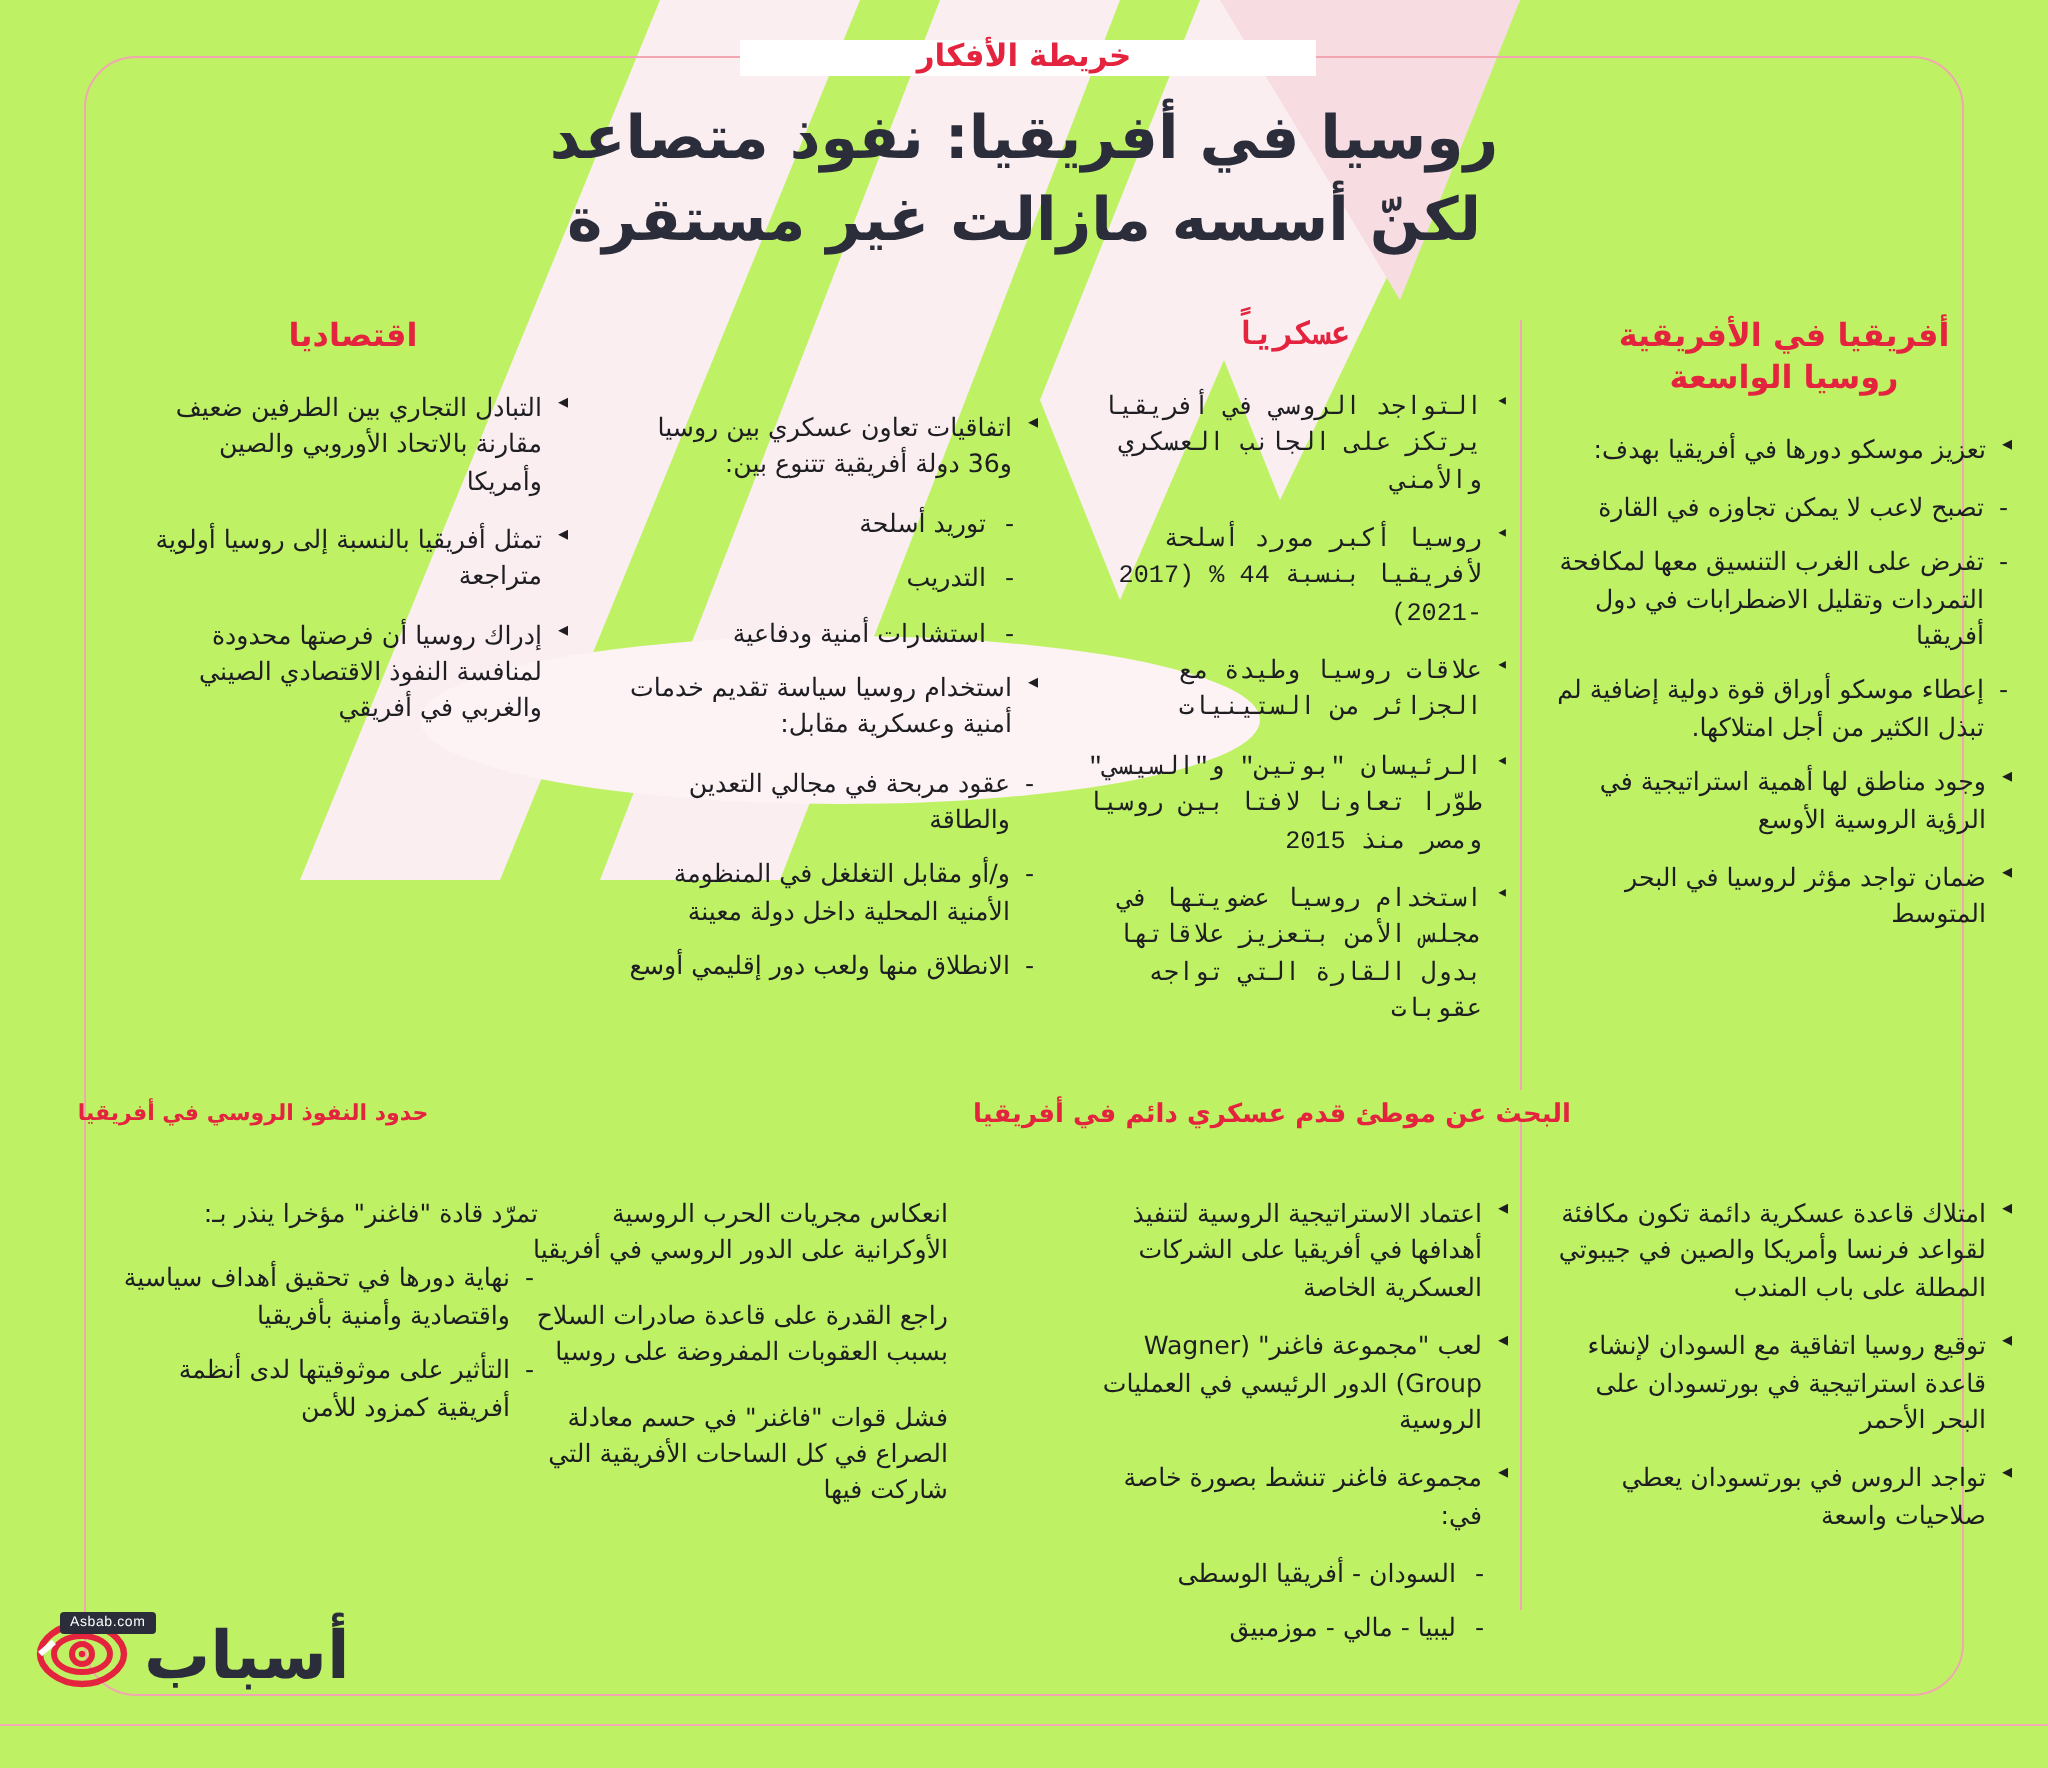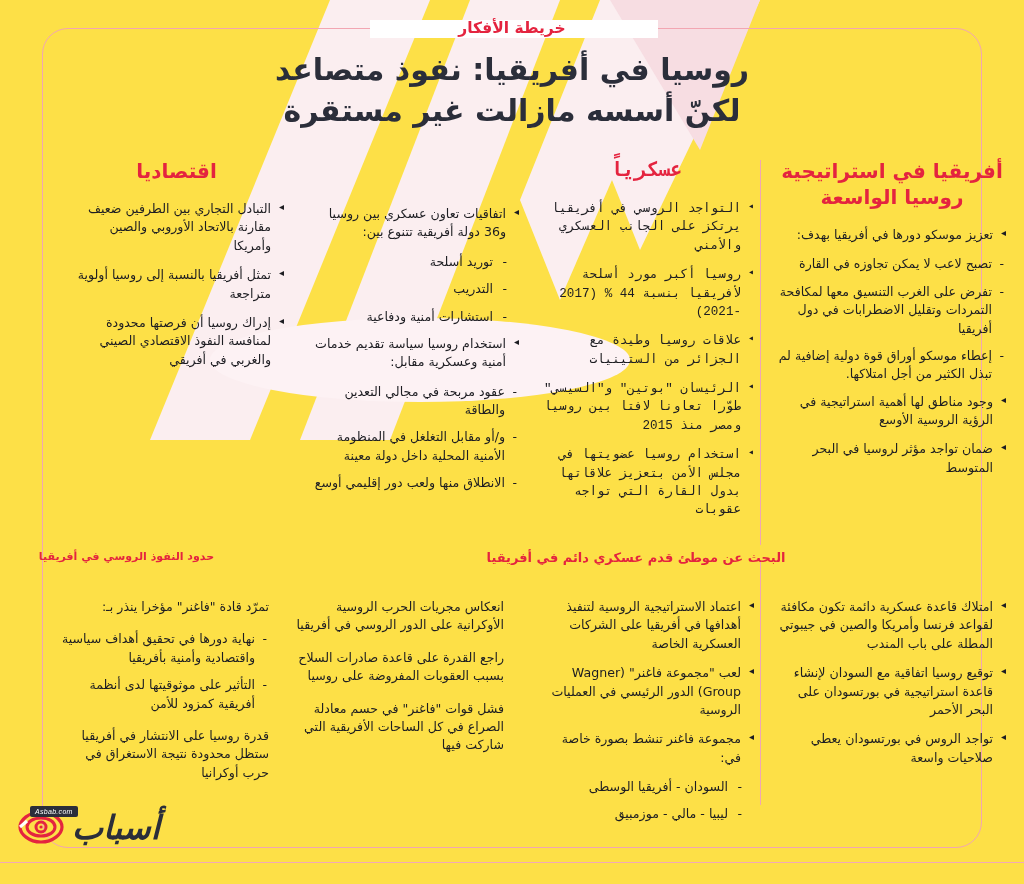--- a/index.html
+++ b/index.html
@@ -10,21 +10,21 @@
     height: 884px;
     background: #ffffff;
     font-family: "DejaVu Sans", "Liberation Sans", sans-serif;
   }
 
   #page {
     position: relative;
     width: 1024px;
     height: 884px;
     overflow: hidden;
-    background: #fde047;
+    background: #bef264;
   }
 
   
   .watermark {
     position: absolute;
     left: 0; top: 0;
     width: 1024px; height: 884px;
     pointer-events: none;
     z-index: 0;
   }
@@ -106,21 +106,21 @@
 
   .col {
     position: absolute;
     direction: rtl;
     text-align: right;
   }
 
   .sect-title {
     color: #e4243f;
     font-weight: bold;
-    font-size: 20px;
+    font-size: 16px;
     text-align: center;
     line-height: 1.3;
     margin-bottom: 16px;
   }
 
   .bullets { list-style: none; }
 
   li.b {
     position: relative;
     color: #1d1d22;
@@ -179,21 +179,20 @@
     z-index: 4;
   }
   .logo {
     position: absolute;
     left: 18px;
     top: 6px;
     display: flex;
     flex-direction: row-reverse;
     align-items: center;
     gap: 8px;
-    font-style: italic;
   }
   .logo-text {
     color: #2b2e3a;
     font-size: 33px;
     font-weight: bold;
     line-height: 1;
     letter-spacing: -1px;
   }
   .logo-badge {
     position: absolute;
@@ -235,21 +234,21 @@
     <span class="line">لكنّ أسسه مازالت غير مستقرة</span>
   </div>
 
   <div class="content">
 
     <div class="vdiv" style="left:760px; top:160px; height:385px;"></div>
     <div class="vdiv" style="left:760px; top:560px; height:245px;"></div>
 
     <div class="col" style="right:18px; top:158px; width:228px;">
       <div class="sect-title">
-        <span>أفريقيا في استراتيجية</span><br>
+        <span>أفريقيا في الأفريقية</span><br>
         <span>روسيا الواسعة</span>
       </div>
       <ul class="bullets">
         <li class="b">تعزيز موسكو دورها في أفريقيا بهدف:</li>
         <li class="d">تصبح لاعب لا يمكن تجاوزه في القارة</li>
         <li class="d">تفرض على الغرب التنسيق معها لمكافحة التمردات وتقليل الاضطرابات في دول أفريقيا</li>
         <li class="d">إعطاء موسكو أوراق قوة دولية إضافية لم تبذل الكثير من أجل امتلاكها.</li>
         <li class="b">وجود مناطق لها أهمية استراتيجية في الرؤية الروسية الأوسع</li>
         <li class="b">ضمان تواجد مؤثر لروسيا في البحر المتوسط</li>
       </ul>
@@ -303,34 +302,33 @@
     <div class="col" style="right:270px; top:598px; width:215px;">
       <ul class="bullets">
         <li class="b">اعتماد الاستراتيجية الروسية لتنفيذ أهدافها في أفريقيا على الشركات العسكرية الخاصة</li>
         <li class="b">لعب "مجموعة فاغنر" (Wagner Group) الدور الرئيسي في العمليات الروسية</li>
         <li class="b">مجموعة فاغنر تنشط بصورة خاصة في:</li>
         <li class="d indent">السودان - أفريقيا الوسطى</li>
         <li class="d indent">ليبيا - مالي - موزمبيق</li>
       </ul>
     </div>
 
-    <div class="col" style="right:520px; top:598px; width:210px;">
+    <div class="col" style="right:550px; top:598px; width:210px;">
       <ul class="bullets">
         <li class="p">انعكاس مجريات الحرب الروسية الأوكرانية على الدور الروسي في أفريقيا</li>
         <li class="p">راجع القدرة على قاعدة صادرات السلاح بسبب العقوبات المفروضة على روسيا</li>
         <li class="p">فشل قوات "فاغنر" في حسم معادلة الصراع في كل الساحات الأفريقية التي شاركت فيها</li>
       </ul>
     </div>
 
     <div class="col" style="right:755px; top:598px; width:210px;">
       <ul class="bullets">
         <li class="p">تمرّد قادة "فاغنر" مؤخرا ينذر بـ:</li>
         <li class="d">نهاية دورها في تحقيق أهداف سياسية واقتصادية وأمنية بأفريقيا</li>
         <li class="d">التأثير على موثوقيتها لدى أنظمة أفريقية كمزود للأمن</li>
-        <li class="p" style="margin-top:14px;">قدرة روسيا على الانتشار في أفريقيا ستظل محدودة نتيجة الاستغراق في حرب أوكرانيا</li>
       </ul>
     </div>
 
   </div>
 
   <div class="footer">
     <div class="hdiv" style="top:58px;"></div>
 
     <div class="logo">
       <svg class="logo-eye" width="46" height="34" viewBox="0 0 46 34">

